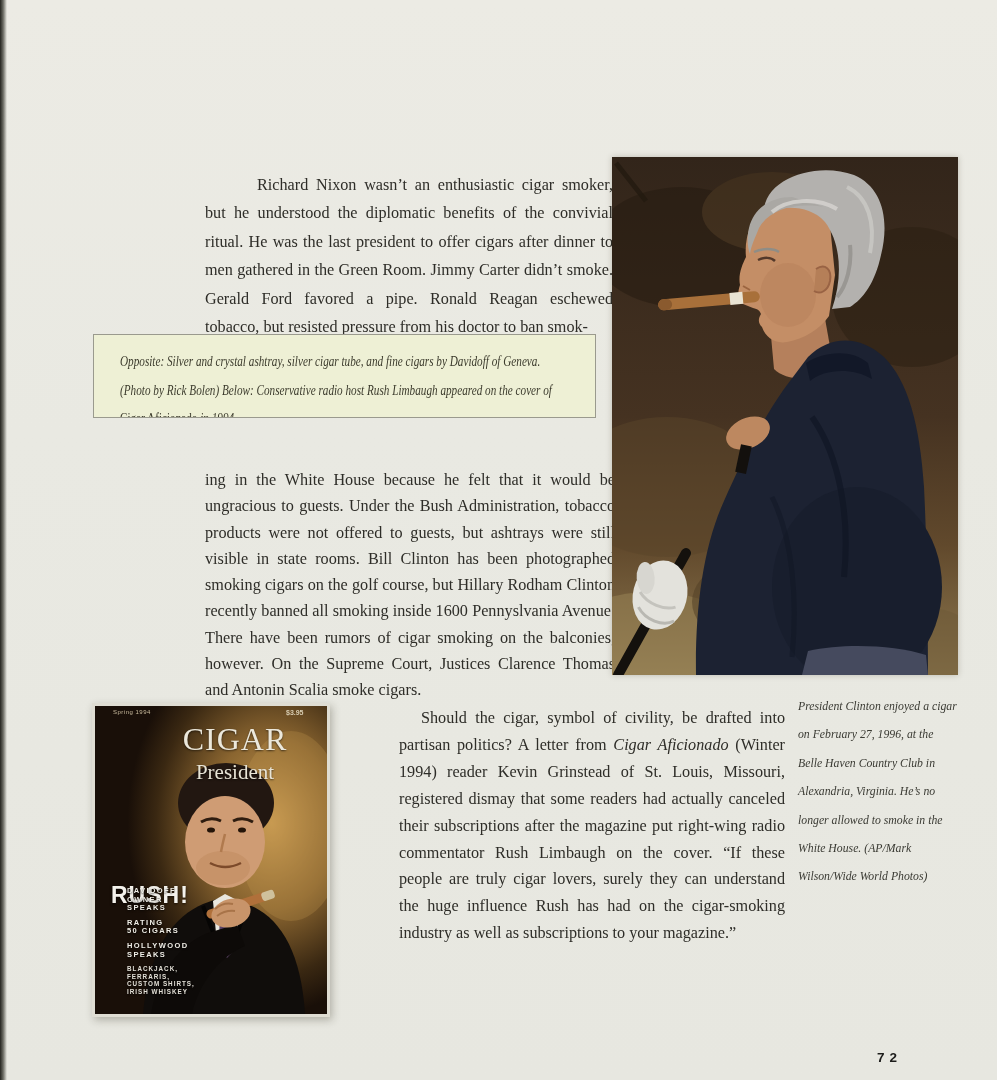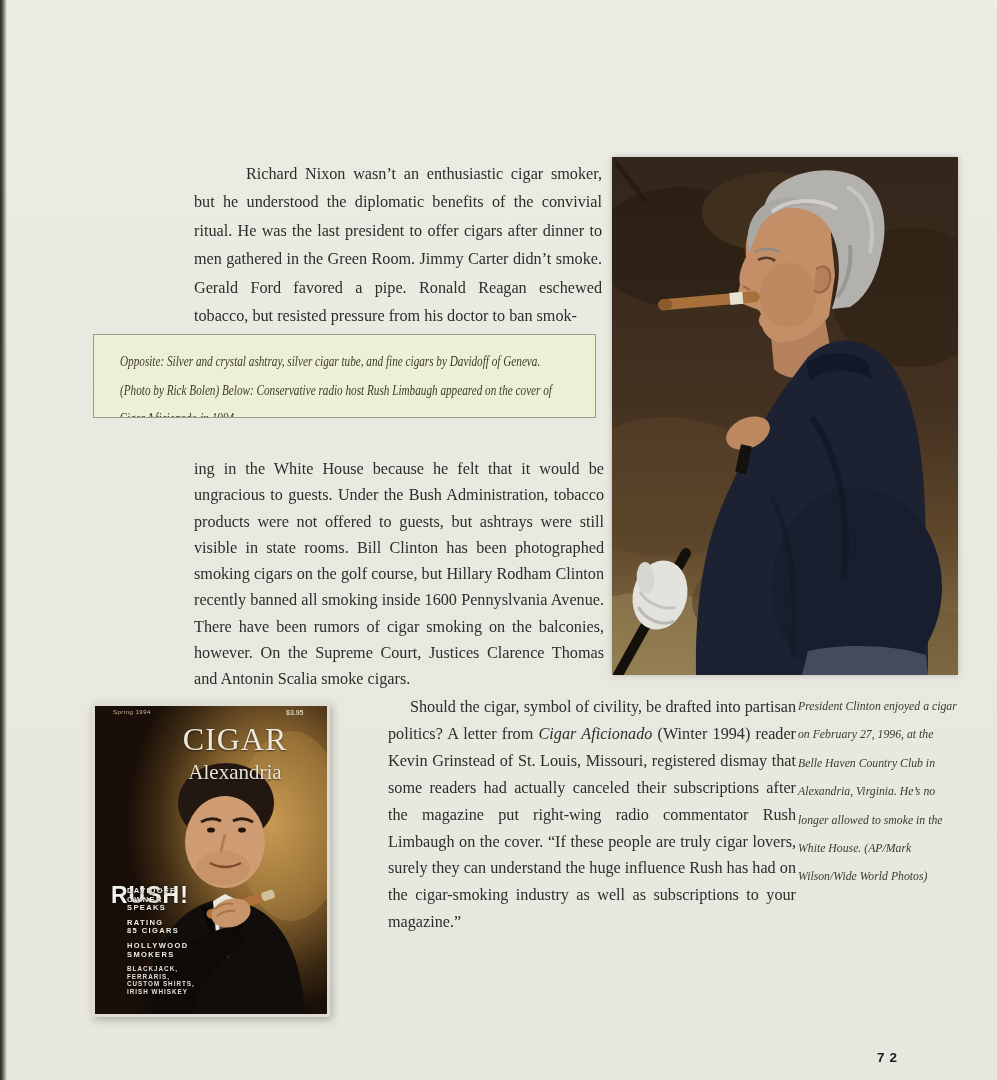--- a/index.html
+++ b/index.html
@@ -6,21 +6,21 @@
   .page{
     position:relative;width:997px;height:1080px;overflow:hidden;
     background:linear-gradient(180deg,#ecebe4 0%,#e9e9e2 40%,#e7e7e0 100%);
     font-family:"Liberation Serif","DejaVu Serif",serif;
   }
   .edge-left{
     position:absolute;left:0;top:0;width:7px;height:1080px;
     background:linear-gradient(90deg,#24241f 0%,#6b6b63 45%,rgba(233,233,226,0) 100%);
   }
   .body-text{
-    position:absolute;margin:4px;color:#2e2d28;font-size:16.2px;
+    position:absolute;margin:15px;color:#2e2d28;font-size:16.2px;
     text-align:justify;
   }
   .para1{left:190px;top:156px;width:408px;line-height:28.4px;text-indent:52px;}
   .para2{left:190px;top:452px;width:410px;line-height:26.3px;}
   .col3{position:absolute;left:384px;top:690px;width:416px;}
   .col3 p{position:static;line-height:26.9px;text-indent:22px;}
   .caption-box{
     position:absolute;left:93px;top:334px;width:503px;height:84px;box-sizing:border-box;
     background:#eef0d5;border:1px solid #9a9a8e;padding:13px 26px 0 26px;overflow:hidden;
   }
@@ -164,30 +164,30 @@
         <rect x="110" y="193" width="64" height="9" rx="4.5" fill="#b0703a"></rect>
         <rect x="168" y="193" width="13" height="9" rx="3" fill="#cfc19c"></rect>
       </g>
       <ellipse cx="136" cy="207" rx="20" ry="14" fill="#c8946a" transform="rotate(-16 136 207)"></ellipse>
       <path d="M120,203 Q128,196 138,198" stroke="#a87348" stroke-width="2" fill="none"></path>
       <path d="M122,210 Q130,204 140,205" stroke="#a87348" stroke-width="2" fill="none"></path>
     </svg>
     <div class="cov-issue">Spring 1994</div>
     <div class="cov-price">$3.95</div>
     <div class="cov-title">CIGAR</div>
-    <div class="cov-sub">Alexandria</div>
+    <div class="cov-sub">President</div>
     <div class="cov-rush">RUSH!</div>
     <div class="cov-items">
         <div class="cov-item">DAVIDOFF
 OWNER
 SPEAKS</div>
         <div class="cov-item">RATING
-85 CIGARS</div>
+50 CIGARS</div>
         <div class="cov-item">HOLLYWOOD
-SMOKERS</div>
+SPEAKS</div>
         <div class="cov-item">BLACKJACK,
 FERRARIS,
 CUSTOM SHIRTS,
 IRISH WHISKEY</div>
       </div>
   </figure>
 
   <div class="col3">
     <p class="body-text para3"><span>Should the cigar, symbol of civility, be drafted into partisan politics? A letter from </span><i>Cigar Aficionado</i><span> (Winter 1994) reader Kevin Grinstead of St. Louis, Missouri, registered dismay that some readers had actually canceled their subscriptions after the magazine put right-wing radio commentator Rush Limbaugh on the cover. “If these people are truly cigar lovers, surely they can understand the huge influence Rush has had on the cigar-smoking industry as well as subscriptions to your magazine.”</span></p>
   </div>

